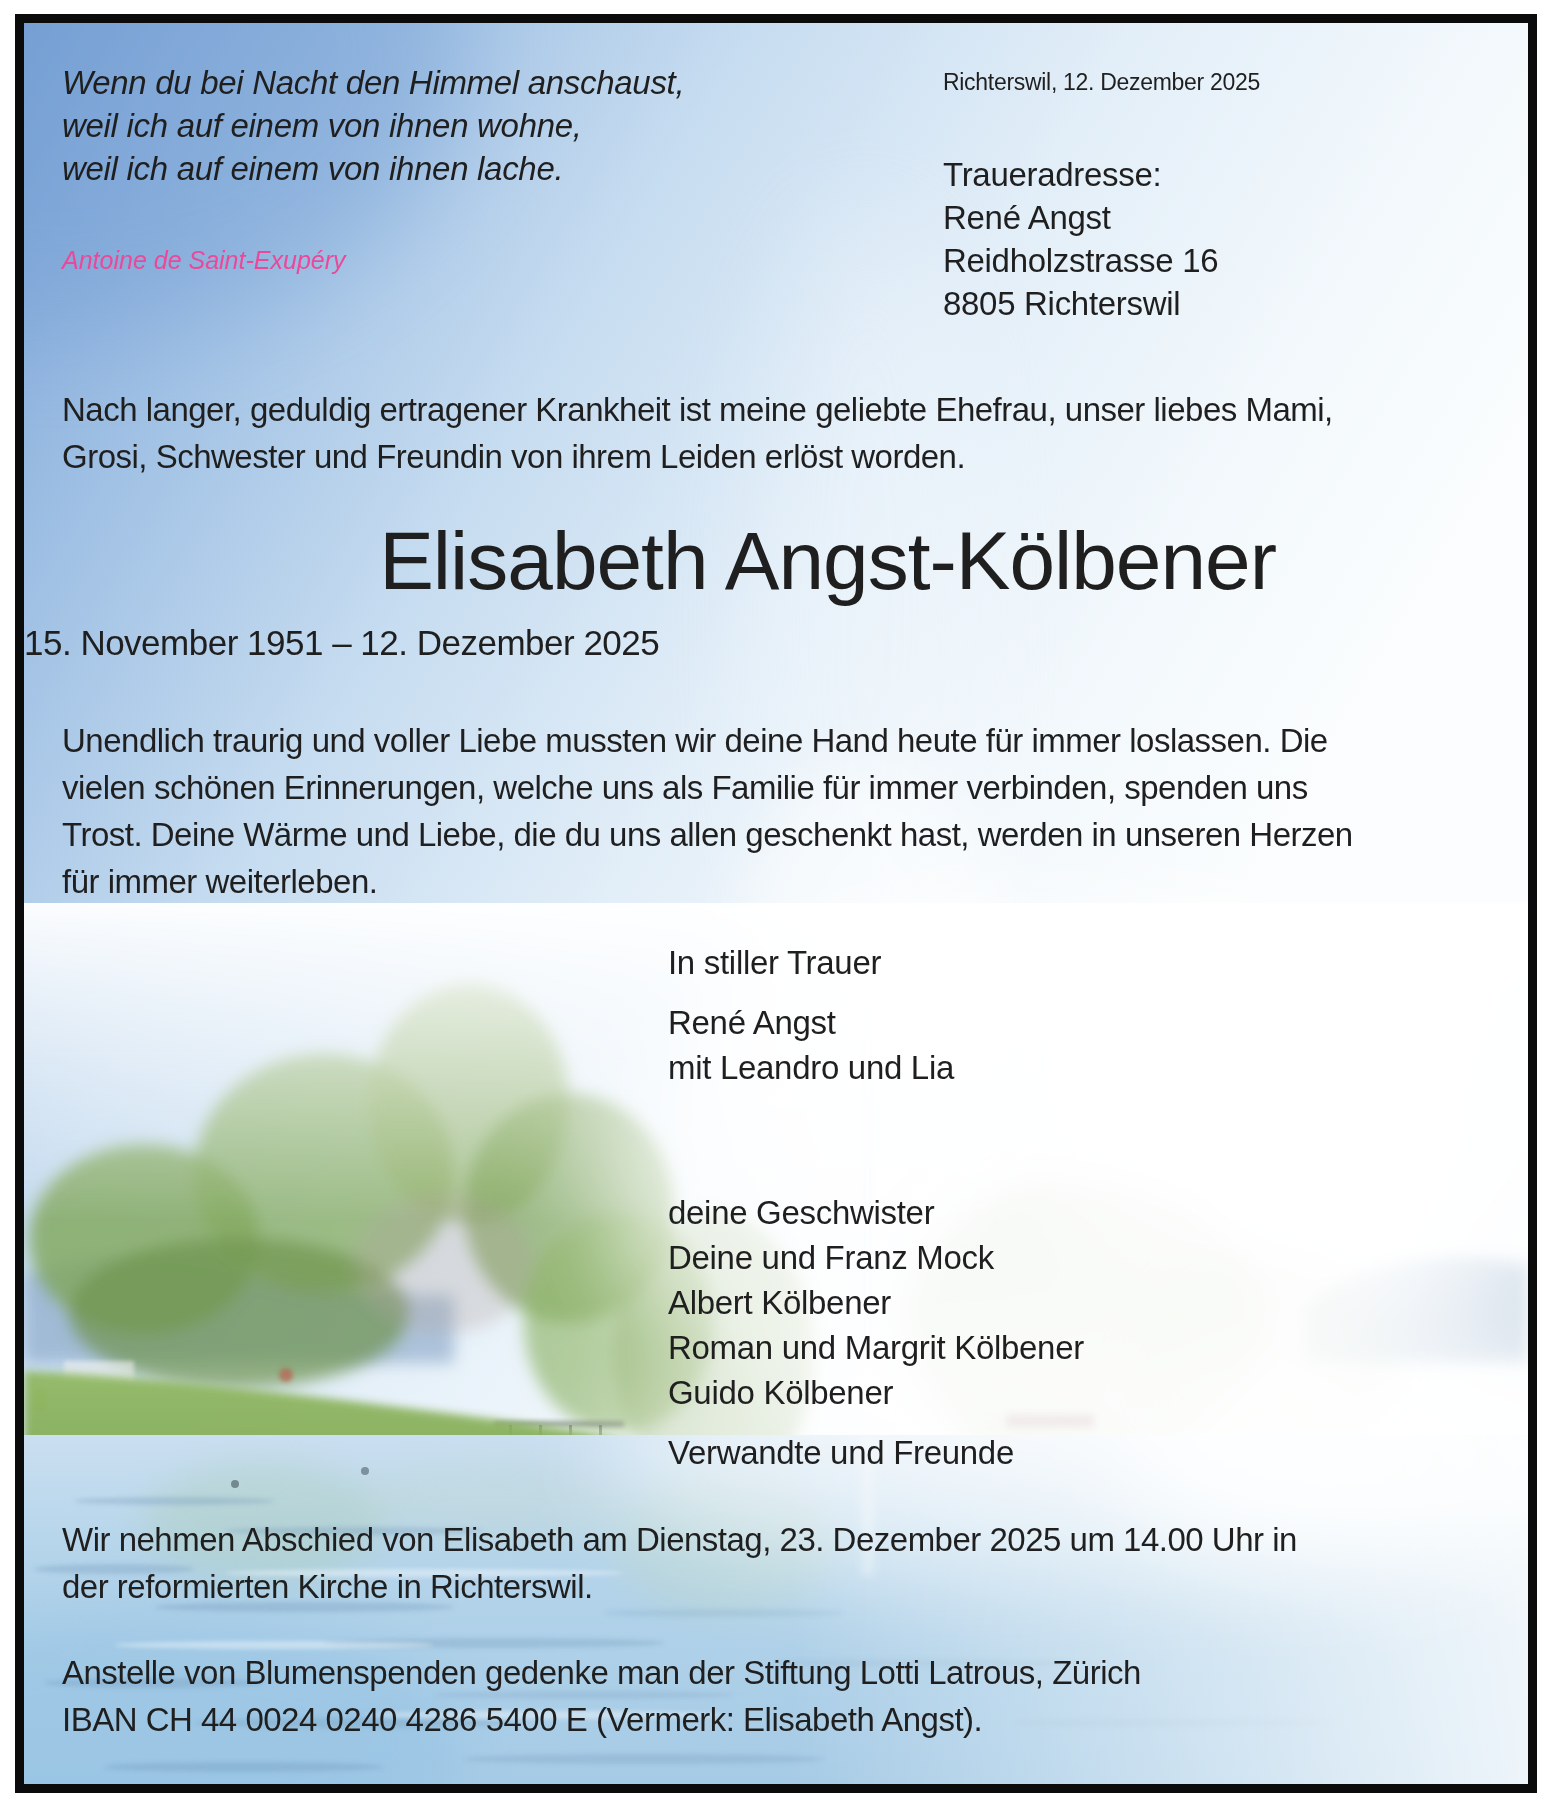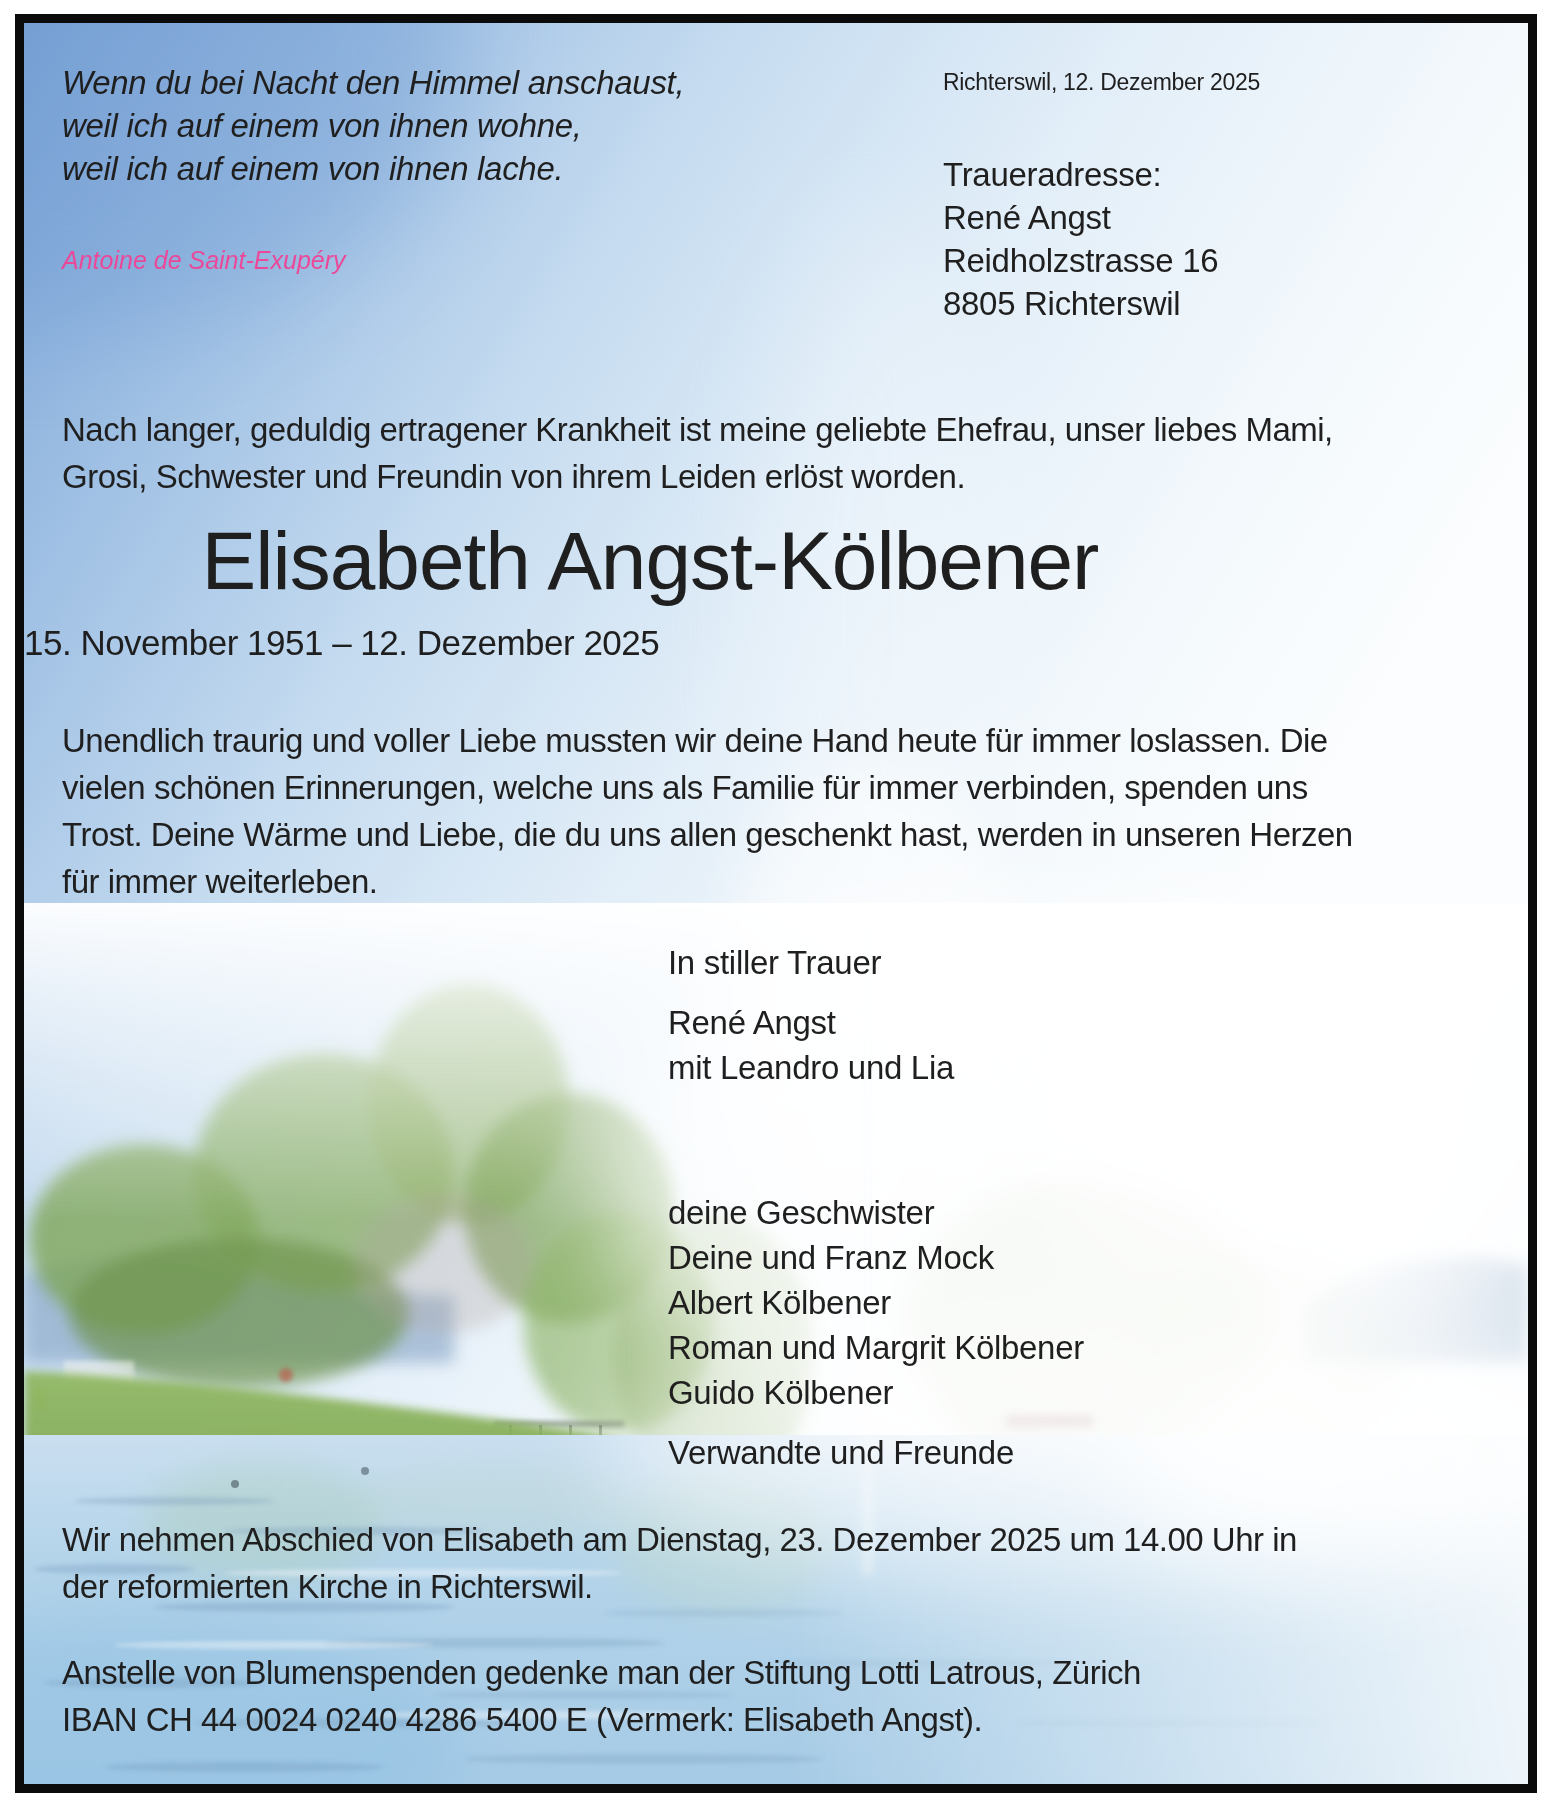--- a/index.html
+++ b/index.html
@@ -12,22 +12,22 @@
     border:9px solid #0b0b0b;background:#ffffff;overflow:hidden;
   }
   .bg{position:absolute;left:0;top:0;width:1504px;height:1761px;}
   .block{position:absolute;}
   .ln{white-space:nowrap;}
   .poem{left:38px;top:38px;font-style:italic;font-size:33px;line-height:43px;letter-spacing:-0.3px;}
   .poem-attr{left:38px;top:222px;font-style:italic;font-size:25px;line-height:30px;color:#ec4899;}
   .dateline{left:919px;top:38px;font-size:23px;line-height:43px;letter-spacing:-0.3px;}
   .address{left:919px;top:130px;font-size:33px;line-height:43px;letter-spacing:-0.3px;}
   .para{font-size:33px;line-height:47px;letter-spacing:-0.5px;}
-  .intro{left:38px;top:363px;margin-top:20px;}
-  .name-title{left:0;top:496px;width:1252px;text-align:center;font-size:82px;line-height:84px;letter-spacing:-1px;}
+  .intro{left:38px;top:363px;}
+  .name-title{left:0;top:496px;width:1252px;text-align:right;font-size:82px;line-height:84px;letter-spacing:-1px;}
   .life-dates{left:0;top:600px;width:1504px;text-align:left;font-size:35px;line-height:40px;letter-spacing:-0.5px;}
   .tribute{left:38px;top:694px;}
   .mourn-heading{left:644px;top:917px;font-size:33px;line-height:45px;letter-spacing:-0.3px;}
   .names{font-size:33px;line-height:45px;letter-spacing:-0.3px;}
   .family{left:644px;top:977px;}
   .relatives{left:644px;top:1167px;}
   .closing{left:644px;top:1407px;font-size:33px;line-height:45px;letter-spacing:-0.3px;}
   .funeral{left:38px;top:1493px;}
   .donation{left:38px;top:1626px;}
 </style>

